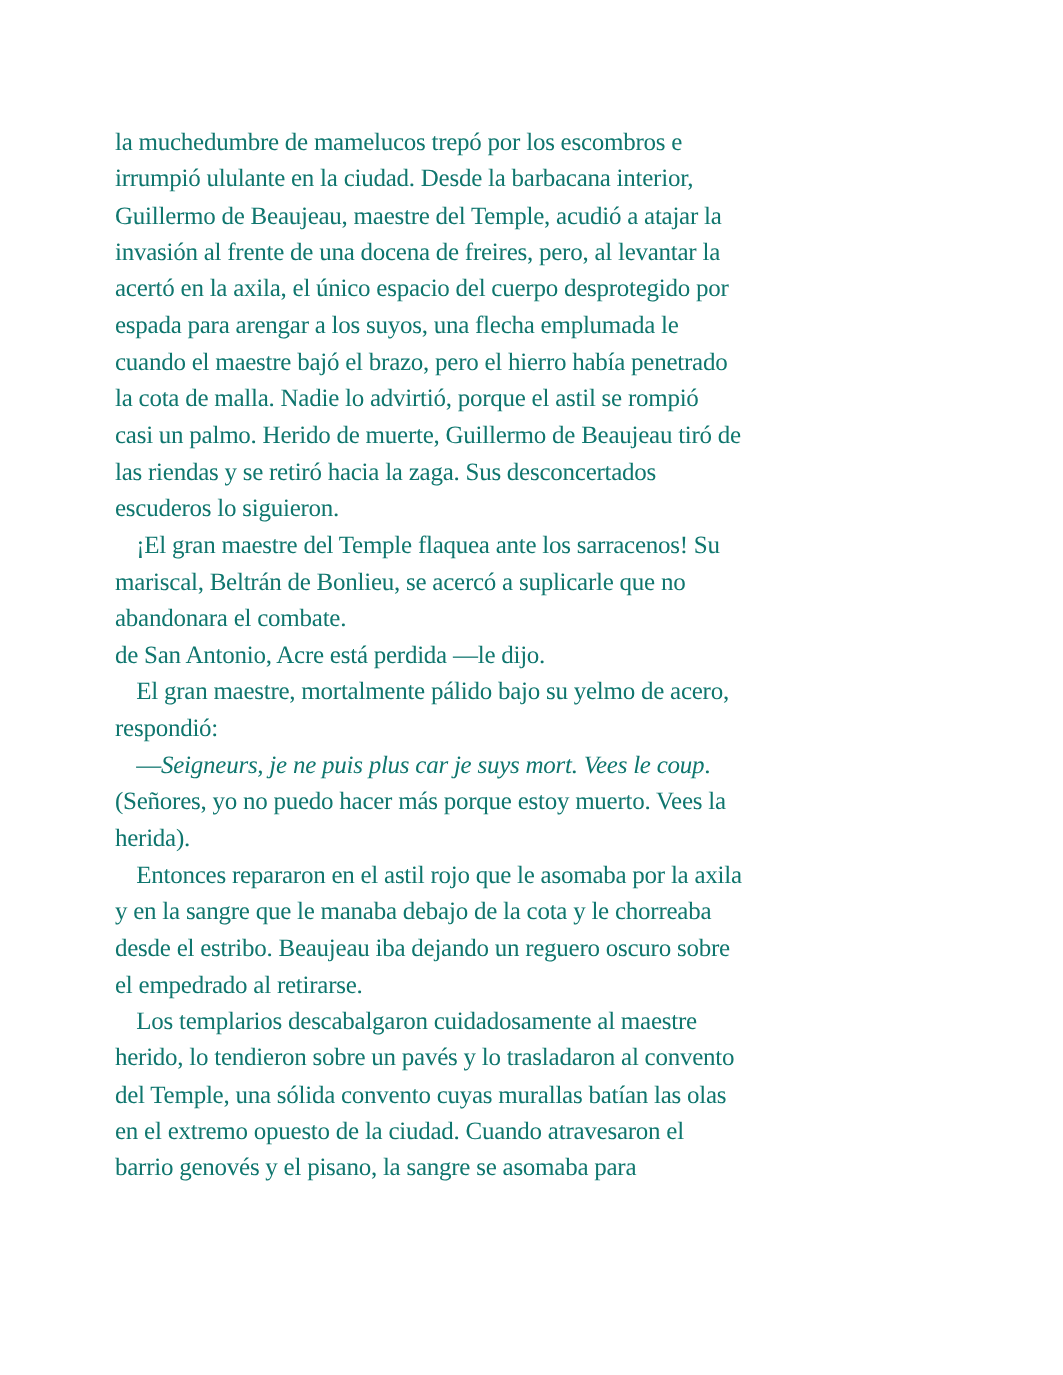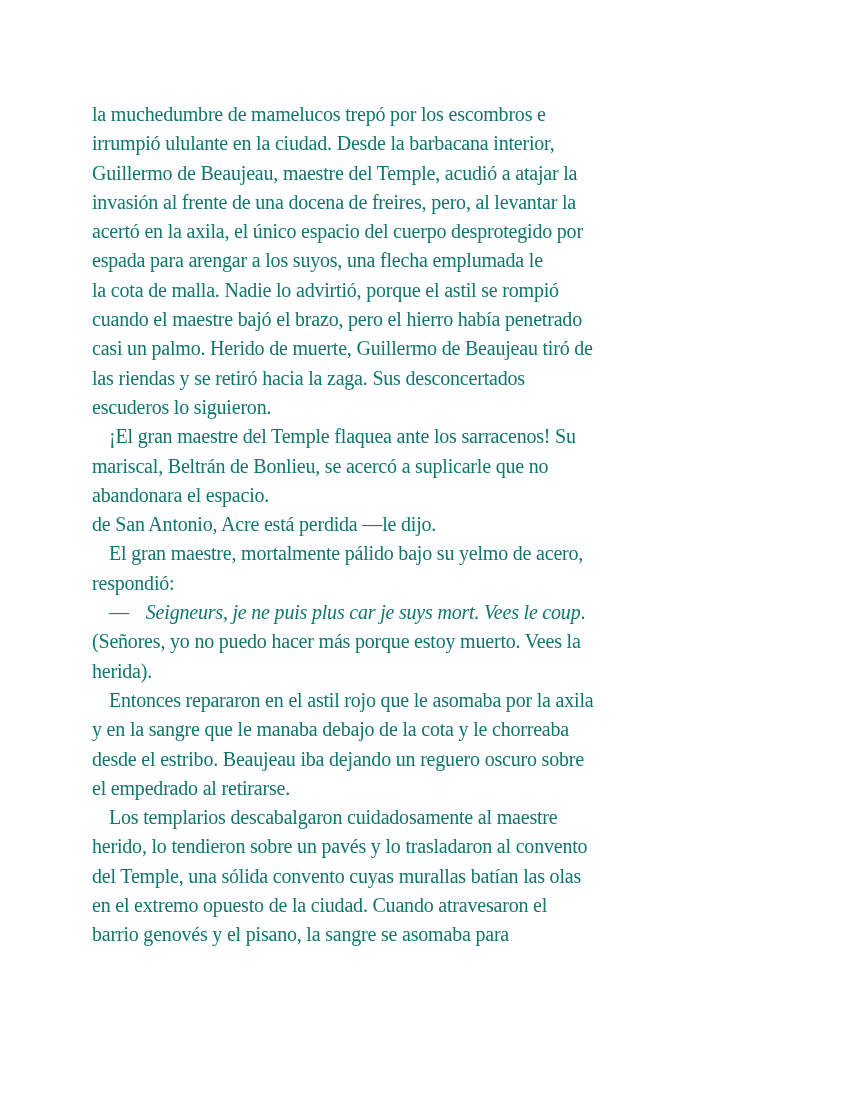--- a/index.html
+++ b/index.html
@@ -35,42 +35,41 @@
   }
   .text-line {
     white-space: pre;
     height: 29.3px;
   }
   .text-line.indented {
     padding-left: 17px;
   }
   .seg-italic {
     font-style: italic;
-    margin-left: 17px;
   }
 </style>
 </head>
 <body>
 
 <div class="page">
   <div class="text-block">
       <div class="text-line"><span class="seg-regular">la muchedumbre de mamelucos trepó por los escombros e</span></div>
       <div class="text-line"><span class="seg-regular">irrumpió ululante en la ciudad. Desde la barbacana interior,</span></div>
       <div class="text-line"><span class="seg-regular">Guillermo de Beaujeau, maestre del Temple, acudió a atajar la</span></div>
       <div class="text-line"><span class="seg-regular">invasión al frente de una docena de freires, pero, al levantar la</span></div>
       <div class="text-line"><span class="seg-regular">acertó en la axila, el único espacio del cuerpo desprotegido por</span></div>
       <div class="text-line"><span class="seg-regular">espada para arengar a los suyos, una flecha emplumada le</span></div>
+      <div class="text-line"><span class="seg-regular">cuando el maestre bajó el brazo, pero el hierro había penetrado</span></div>
       <div class="text-line"><span class="seg-regular">la cota de malla. Nadie lo advirtió, porque el astil se rompió</span></div>
-      <div class="text-line"><span class="seg-regular">cuando el maestre bajó el brazo, pero el hierro había penetrado</span></div>
       <div class="text-line"><span class="seg-regular">casi un palmo. Herido de muerte, Guillermo de Beaujeau tiró de</span></div>
       <div class="text-line"><span class="seg-regular">las riendas y se retiró hacia la zaga. Sus desconcertados</span></div>
       <div class="text-line"><span class="seg-regular">escuderos lo siguieron.</span></div>
       <div class="text-line indented"><span class="seg-regular">¡El gran maestre del Temple flaquea ante los sarracenos! Su</span></div>
       <div class="text-line"><span class="seg-regular">mariscal, Beltrán de Bonlieu, se acercó a suplicarle que no</span></div>
-      <div class="text-line"><span class="seg-regular">abandonara el espacio.</span></div>
+      <div class="text-line"><span class="seg-regular">abandonara el combate.</span></div>
       <div class="text-line"><span class="seg-regular">de San Antonio, Acre está perdida —le dijo.</span></div>
       <div class="text-line indented"><span class="seg-regular">El gran maestre, mortalmente pálido bajo su yelmo de acero,</span></div>
       <div class="text-line"><span class="seg-regular">respondió:</span></div>
       <div class="text-line indented"><span class="seg-regular">—</span><span class="seg-italic">Seigneurs, je ne puis plus car je suys mort. Vees le coup</span><span class="seg-regular">.</span></div>
       <div class="text-line"><span class="seg-regular">(Señores, yo no puedo hacer más porque estoy muerto. Vees la</span></div>
       <div class="text-line"><span class="seg-regular">herida).</span></div>
       <div class="text-line indented"><span class="seg-regular">Entonces repararon en el astil rojo que le asomaba por la axila</span></div>
       <div class="text-line"><span class="seg-regular">y en la sangre que le manaba debajo de la cota y le chorreaba</span></div>
       <div class="text-line"><span class="seg-regular">desde el estribo. Beaujeau iba dejando un reguero oscuro sobre</span></div>
       <div class="text-line"><span class="seg-regular">el empedrado al retirarse.</span></div>

